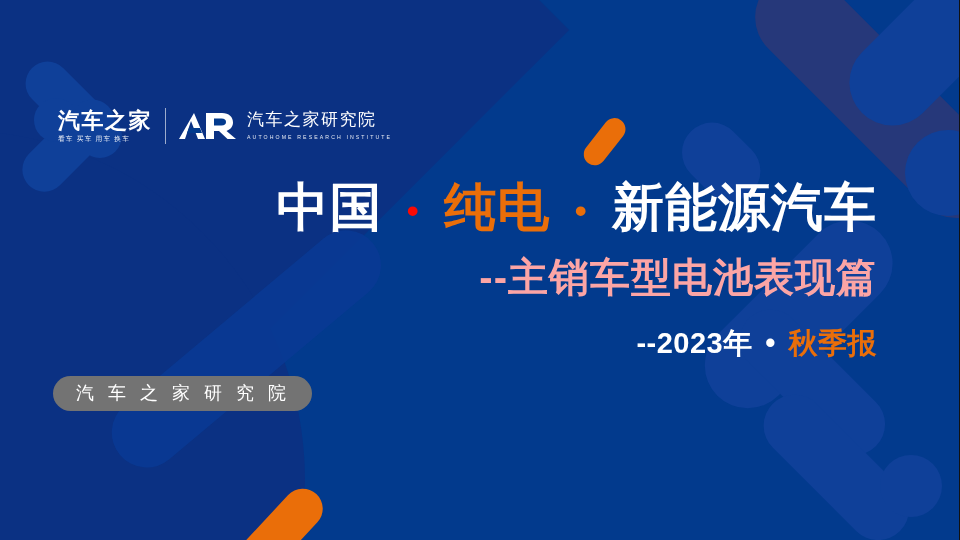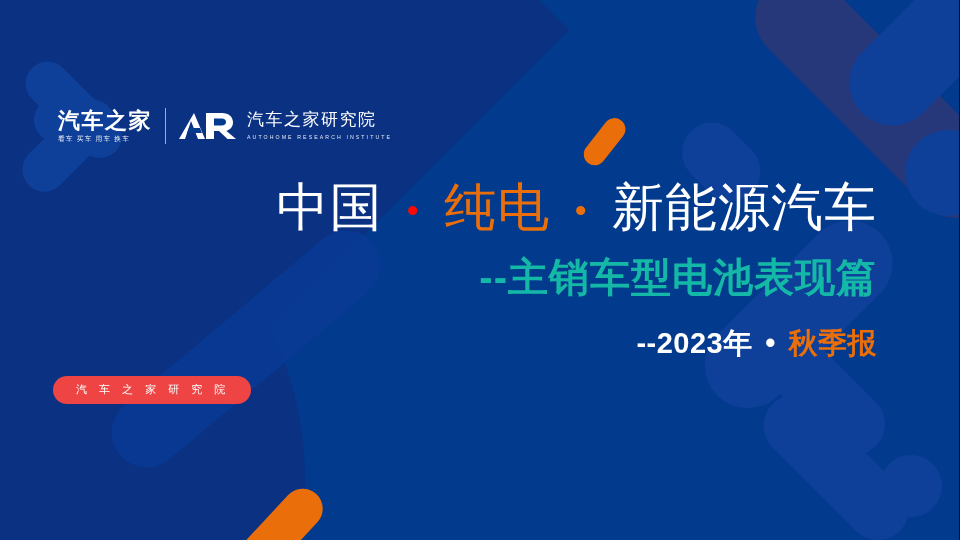--- a/index.html
+++ b/index.html
@@ -162,21 +162,21 @@
 
   
   .title-block{
     position:absolute;
     right:82px; top:178px;
     text-align:right;
     width:640px;
   }
   .t-main{
     font-size:52px;
-    font-weight:normal;
+    font-weight:bold;
     color:#ffffff;
     line-height:1.12;
     letter-spacing:1px;
     white-space:nowrap;
   }
   .t-main .hl{ color:#EA6E09; }
   .t-main .dot-red{
     color:#FA0A04;
     font-size:34px;
     vertical-align:3px;
@@ -186,21 +186,21 @@
     color:#EA6E09;
     font-size:34px;
     vertical-align:3px;
     padding:0 9px;
   }
 
   .t-sub{
     margin-top:18px;
     font-size:40px;
     font-weight:bold;
-    color:#14b8a6;
+    color:#fca5a5;
     letter-spacing:1px;
     line-height:1.15;
     white-space:nowrap;
   }
 
   .t-date{
     margin-top:24px;
     font-size:29px;
     font-weight:bold;
     color:#ffffff;
@@ -208,24 +208,24 @@
     white-space:nowrap;
   }
   .t-date .hl{ color:#EA6E09; }
   .t-date .mid{ color:#ffffff; padding:0 4px; }
 
   
   .badge{
     position:absolute;
     left:53px; top:376px;
     padding:8px 21px 9px;
-    background:#ef4444;
+    background:#737373;
     border-radius:999px;
     color:#ffffff;
-    font-size:11px;
+    font-size:18px;
     letter-spacing:4.5px;
     line-height:1;
     white-space:nowrap;
     text-indent:2px;
   }
 </style>
 </head>
 <body>
 
 <div id="slide">

